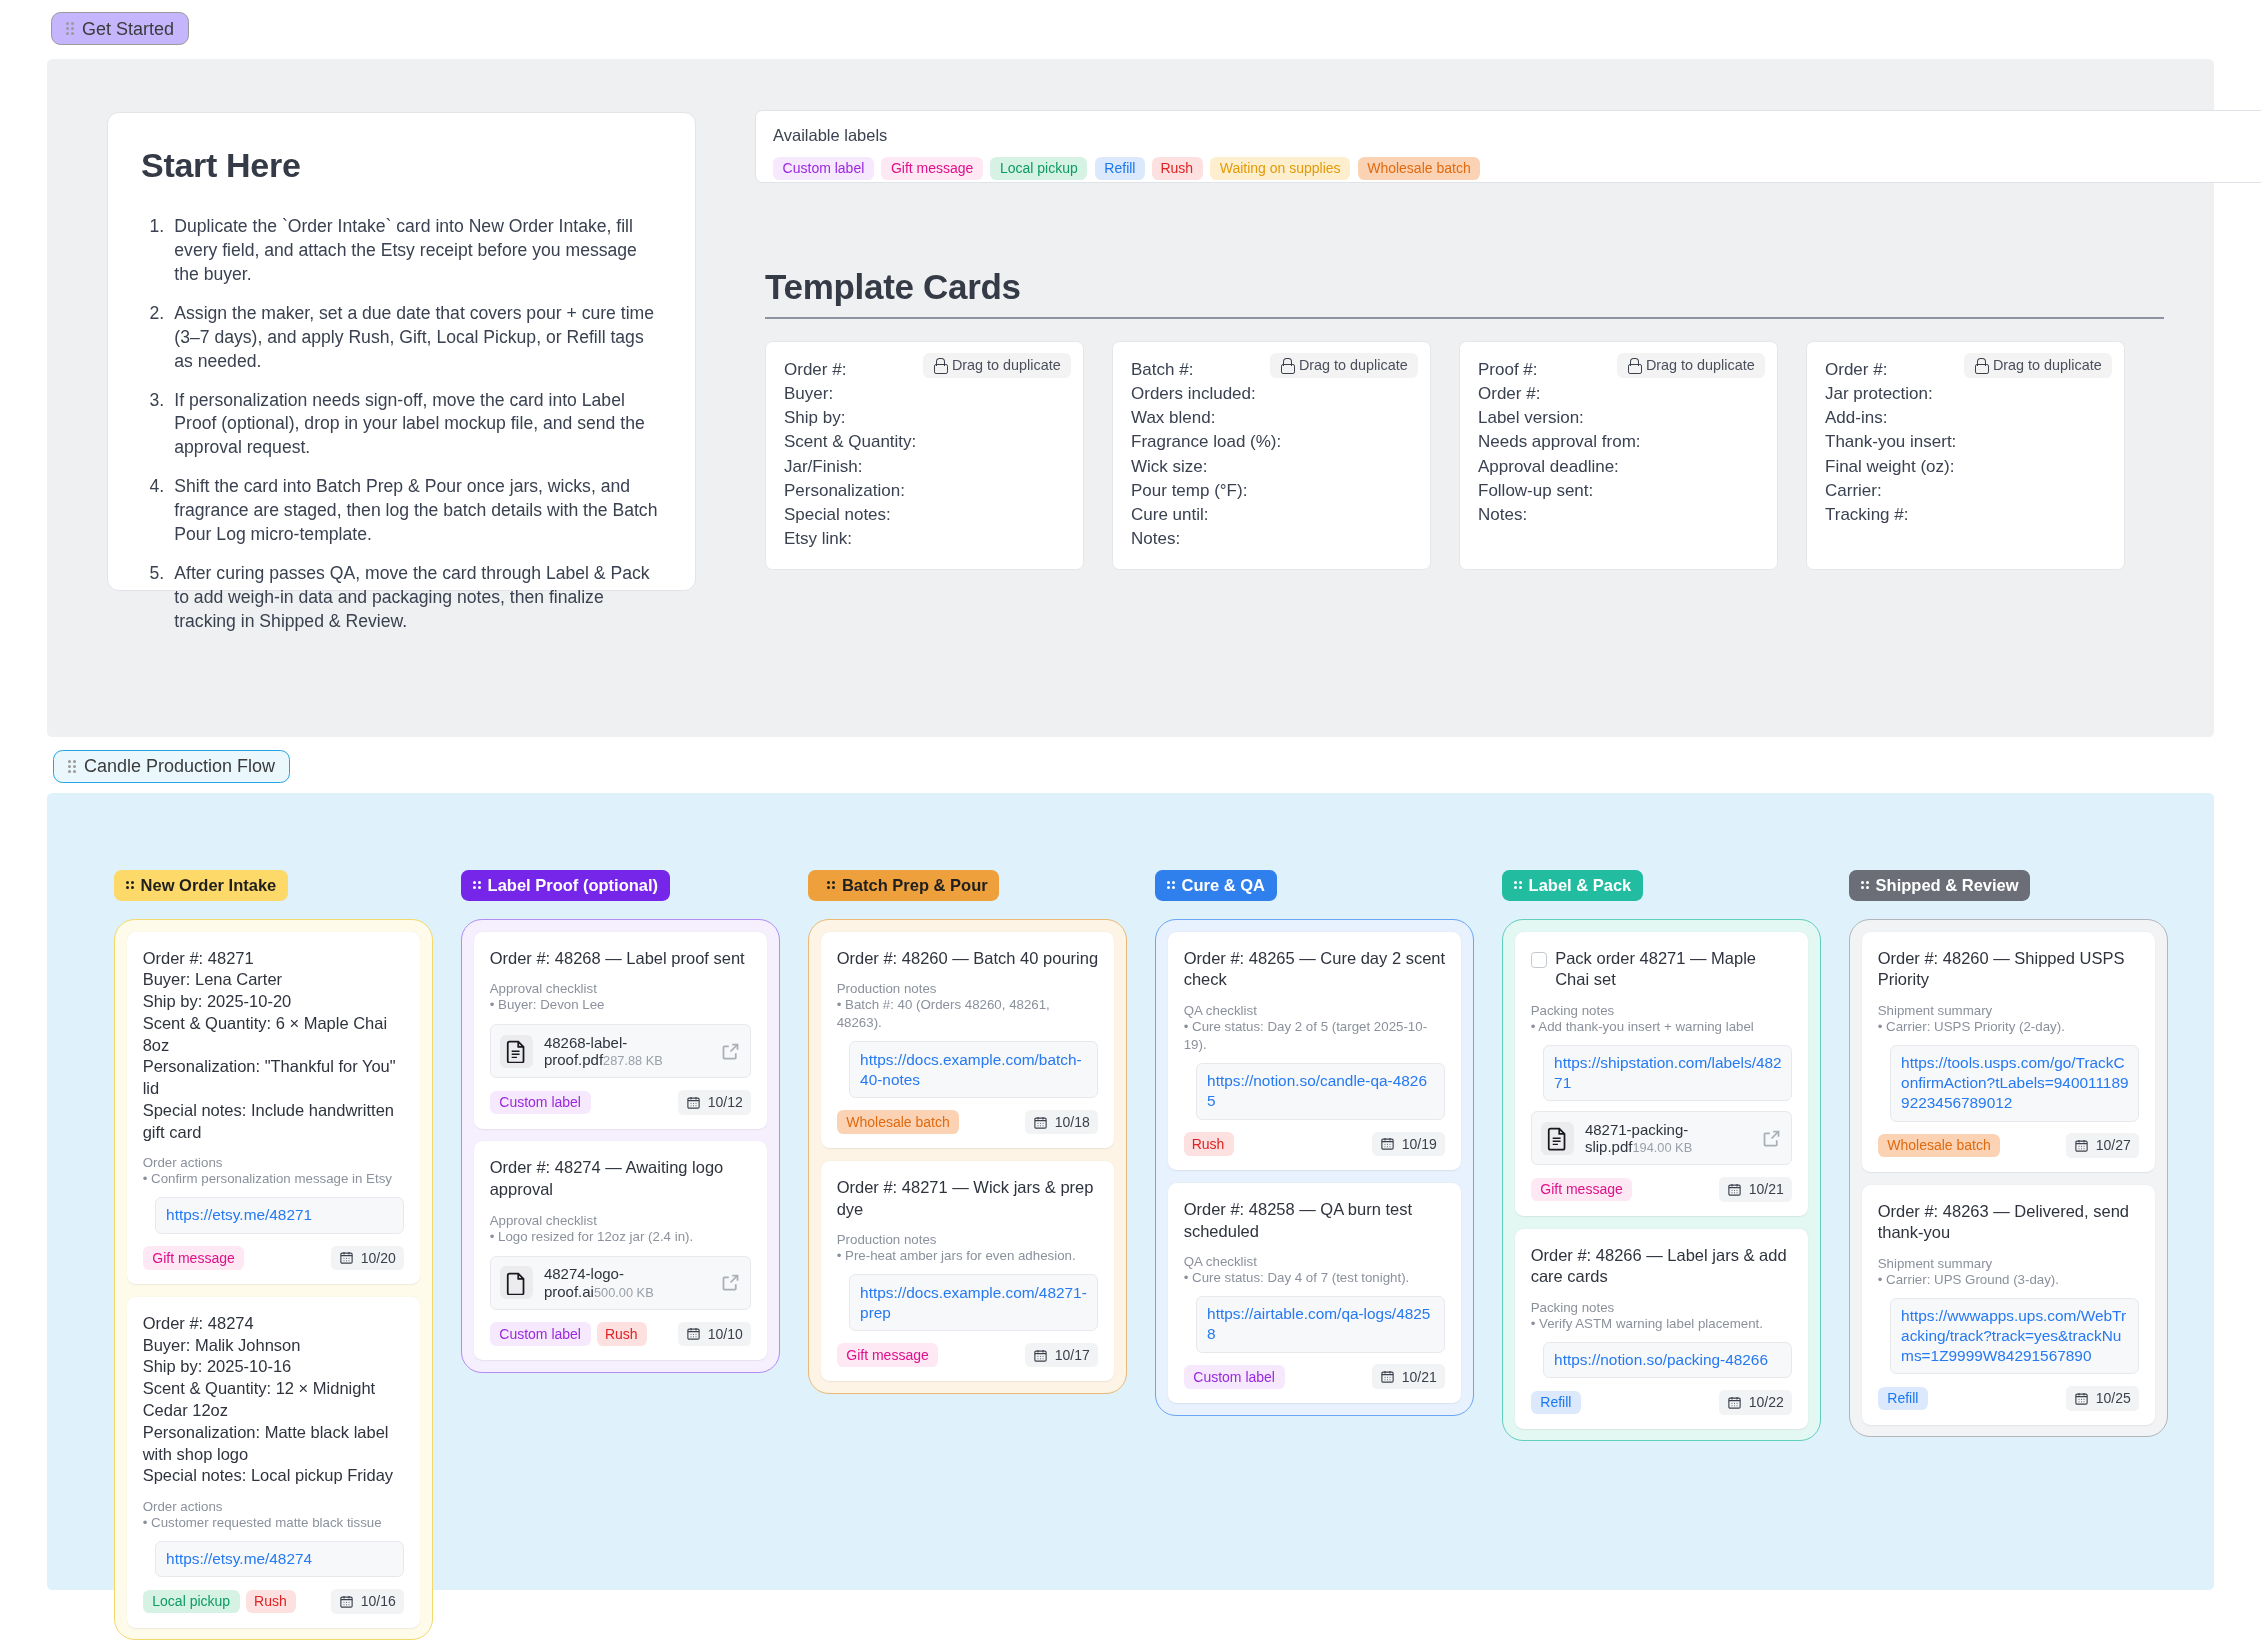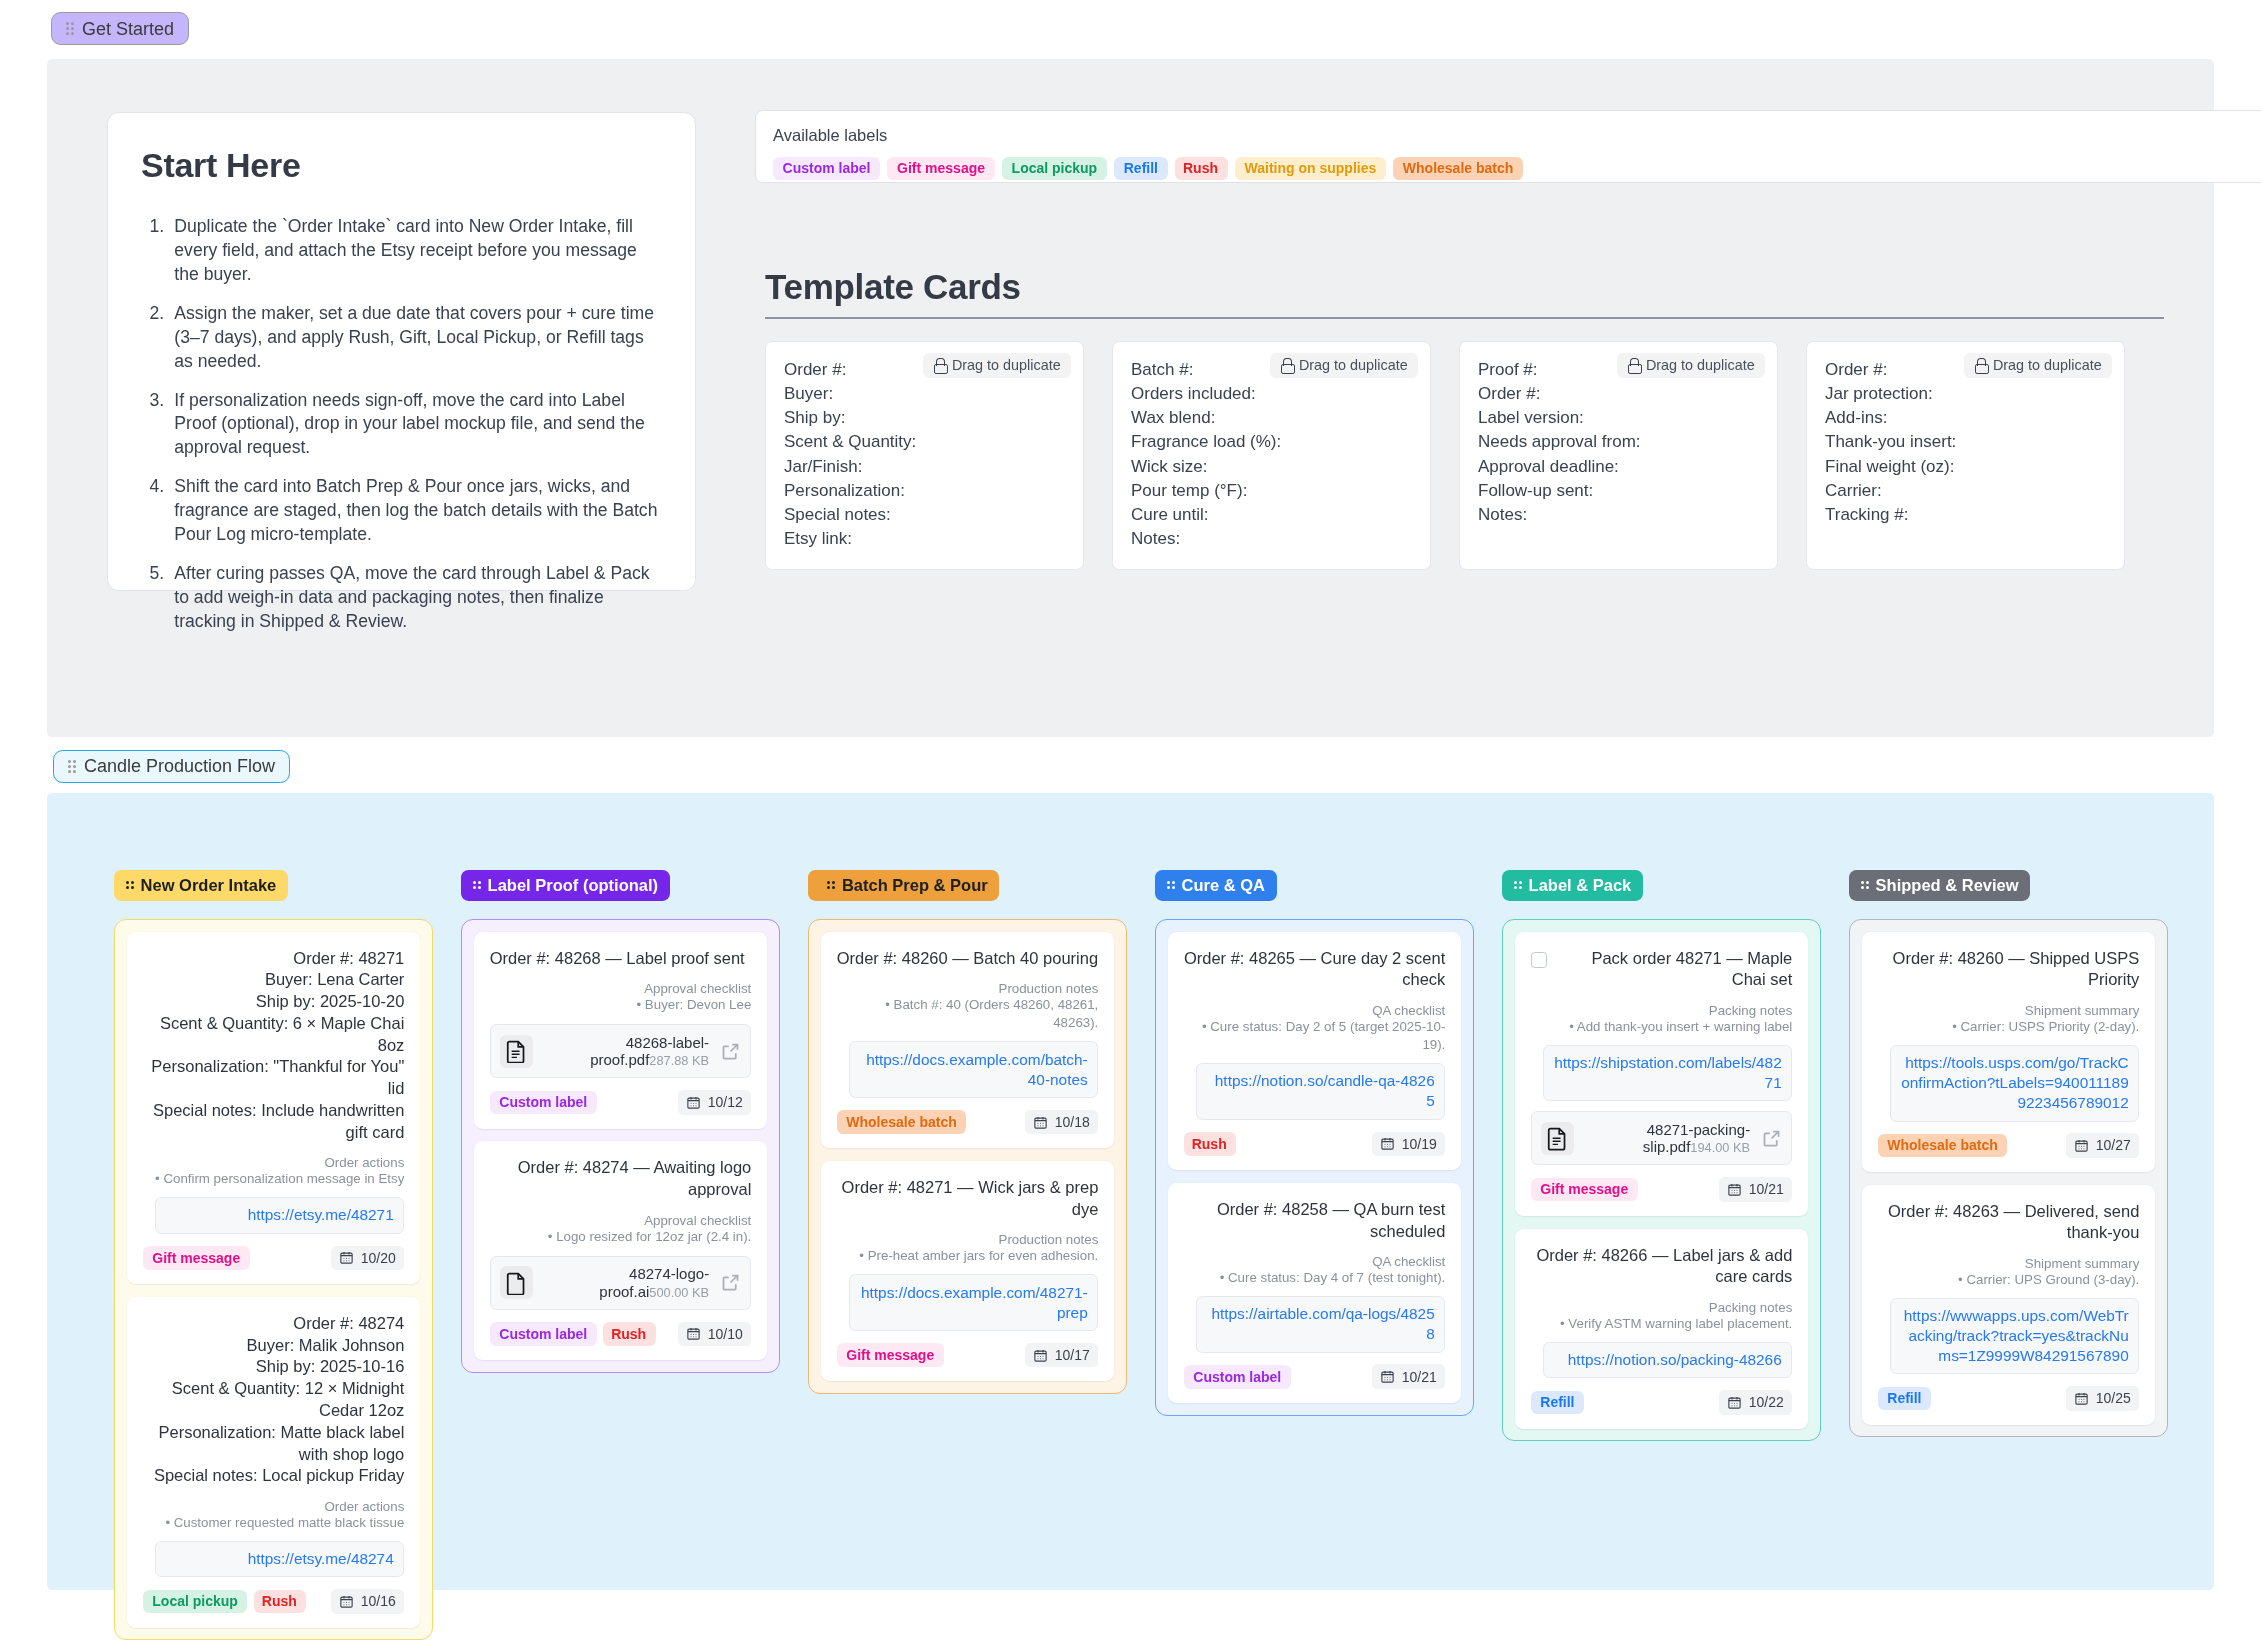--- a/index.html
+++ b/index.html
@@ -55,21 +55,21 @@
   
   .labels-panel {
     position:absolute; left:708px; top:51px; width: 1525px; height:73px;
     background:#ffffff; border:1.6px solid #dfe2e6; border-radius:7.4px;
     padding: 15px 17px;
   }
   .labels-panel .lp-title { font-size:16.5px; color:#3c424f; }
   .labels-row { display:flex; gap:7.4px; margin-top: 11.7px; }
   .chip {
     display:inline-block; padding:3.7px 9.6px; border-radius:6.4px;
-    font-size:14px; font-weight:700; line-height:1.15; white-space:nowrap;
+    font-size:14px; font-weight:400; line-height:1.15; white-space:nowrap;
   }
   .chip.custom    { background:#f6e8fd; color:#9b28e0; }
   .chip.gift      { background:#fde8f3; color:#e0108a; }
   .chip.localpick { background:#d6f2e4; color:#0f9a63; }
   .chip.refill    { background:#dce9fc; color:#1978f0; }
   .chip.rush      { background:#fde0e0; color:#e02222;padding-left:8px; }
   .chip.waiting   { background:#fdefcd; color:#e39a08; }
   .chip.wholesale { background:#fbd3b4; color:#e06a10; }
 
   
@@ -108,21 +108,21 @@
     background:#dff1fb; border-radius:5.3px;
   }
   .columns { display:flex; position:absolute; left:67px; top:77px; gap:0; }
   .col { width: 319px; margin-right: 28px; }
   .col:last-child { margin-right:0; }
   .col-head {
     display:inline-flex; align-items:center; gap:6.4px;
     padding:6.4px 11.7px; border-radius:7.4px; font-size:16.5px; font-weight:700;
     line-height:1.1; white-space:nowrap; margin-bottom: 18px;
   }
-  .col-body { border-radius:12px; padding: 11.7px; text-align: right; }
+  .col-body { border-radius:21px; padding: 11.7px; }
   .card {
     background:#ffffff; border-radius:8.5px; padding: 16px 16px 14px 16px;
     margin-bottom: 12.8px; box-shadow: 0 0.5px 1.6px rgba(0,0,0,0.07);
   }
   .card:last-child { margin-bottom:0; }
   .card-title {
     font-size:16.5px; line-height:1.32; color:#2e333d; font-weight:400;
     margin-bottom: 6.4px;
   }
   .card-title-row { display:flex; gap:8.5px; align-items:flex-start; }

